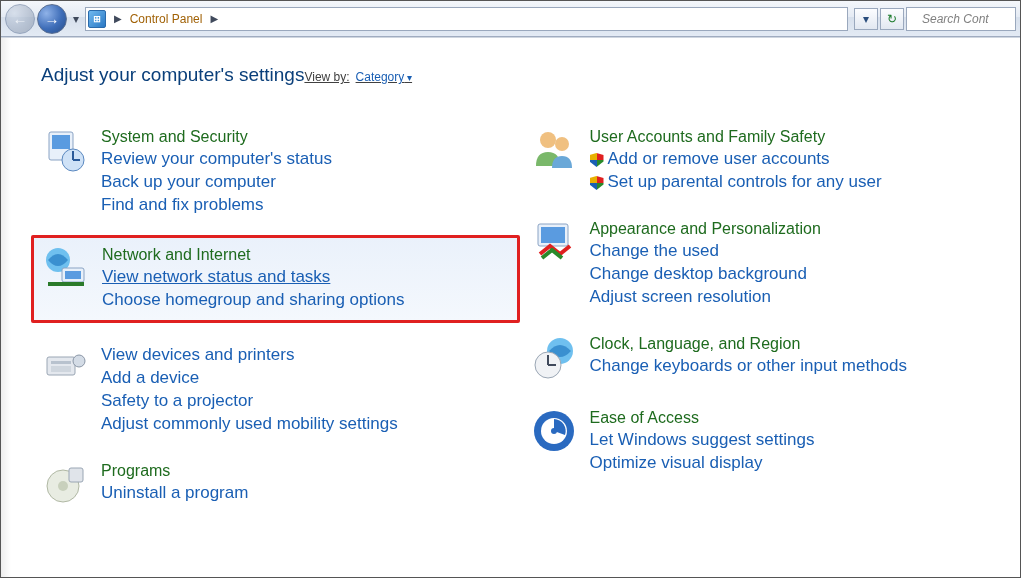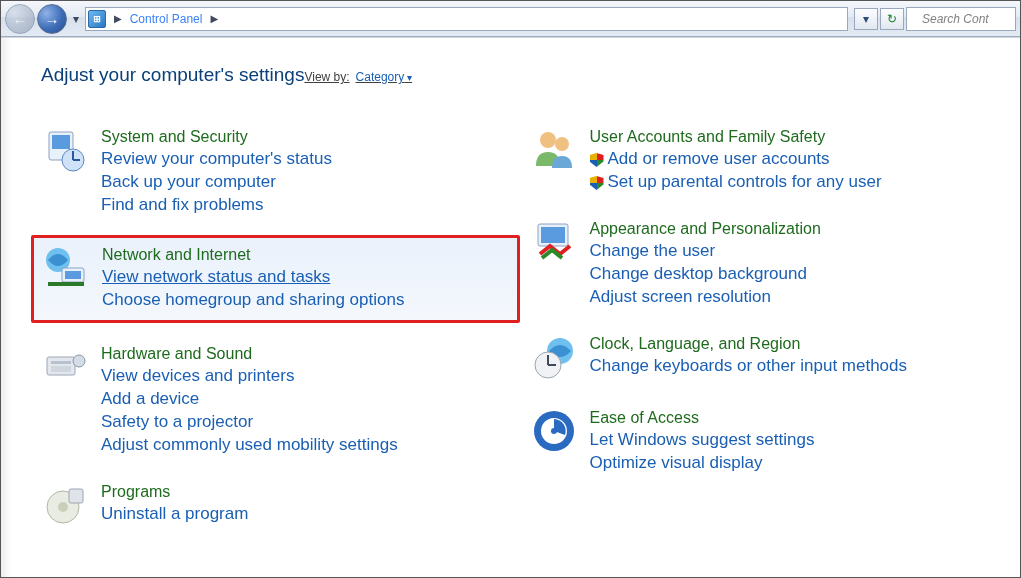--- a/index.html
+++ b/index.html
@@ -57,21 +57,21 @@
   }
   .crumb-icon {
     width: 18px; height: 18px;
     background: linear-gradient(135deg,#6fb8ef,#2a78c3);
     border: 1px solid #2a6aab;
     border-radius: 2px;
     display:flex;align-items:center;justify-content:center;
     color:#fff;font-size:9px;font-weight:bold;
   }
   .crumb-sep { color:#404a5c; font-size:10px; padding:0 4px; cursor:default;}
-  .crumb-text { color:#3b82f6; cursor:default;}
+  .crumb-text { color:#a16207; cursor:default;}
   .tool-btn {
     width: 24px; height: 22px;
     border: 1px solid #9aa8bd;
     background: linear-gradient(to bottom,#fcfdff,#e2e8f1);
     display:flex;align-items:center;justify-content:center;
     color:#2a4d7c; font-size:12px;
     cursor:default;
   }
   .searchbox {
     height: 24px;
@@ -251,21 +251,20 @@
           <div class="category">
             <div class="cat-icon">
               <svg viewBox="0 0 48 48">
                   <rect x="6" y="14" width="28" height="18" rx="2" fill="#e4e8ee" stroke="#9aa6b4"></rect>
                   <rect x="10" y="18" width="20" height="3" fill="#b8c2ce"></rect>
                   <rect x="10" y="23" width="20" height="6" fill="#cfd6de"></rect>
                   <circle cx="38" cy="18" r="6" fill="#d4dce6" stroke="#8a96a6"></circle>
                 </svg>
             </div>
             <div class="cat-body">
-              <div class="cat-title">Hardware and Sound</div>
               <div class="cat-link">View devices and printers</div>
               <div class="cat-link">Add a device</div>
               <div class="cat-link">Safety to a projector</div>
               <div class="cat-link">Adjust commonly used mobility settings</div>
             </div>
           </div>
 
           <div class="category">
             <div class="cat-icon">
               <svg viewBox="0 0 48 48">
@@ -304,21 +303,21 @@
             <div class="cat-icon">
               <svg viewBox="0 0 48 48">
                   <rect x="8" y="6" width="30" height="22" rx="2" fill="#e8f0fa" stroke="#8aa3c4"></rect>
                   <rect x="11" y="9" width="24" height="16" fill="#5a9be0"></rect>
                   <path d="M10 36 L20 28 L30 36 L40 28" fill="none" stroke="#e02020" stroke-width="4"></path>
                   <path d="M12 40 L22 32 L32 40" fill="none" stroke="#2a8a2a" stroke-width="4"></path>
                 </svg>
             </div>
             <div class="cat-body">
               <div class="cat-title">Appearance and Personalization</div>
-              <div class="cat-link">Change the user</div>
+              <div class="cat-link">Change the used</div>
               <div class="cat-link">Change desktop background</div>
               <div class="cat-link">Adjust screen resolution</div>
             </div>
           </div>
 
           <div class="category">
             <div class="cat-icon">
               <svg viewBox="0 0 48 48">
                   <circle cx="30" cy="18" r="13" fill="#6fc0ef"></circle>
                   <path d="M19 18 Q30 6 41 18 Q30 30 19 18" fill="#3a90d0"></path>

